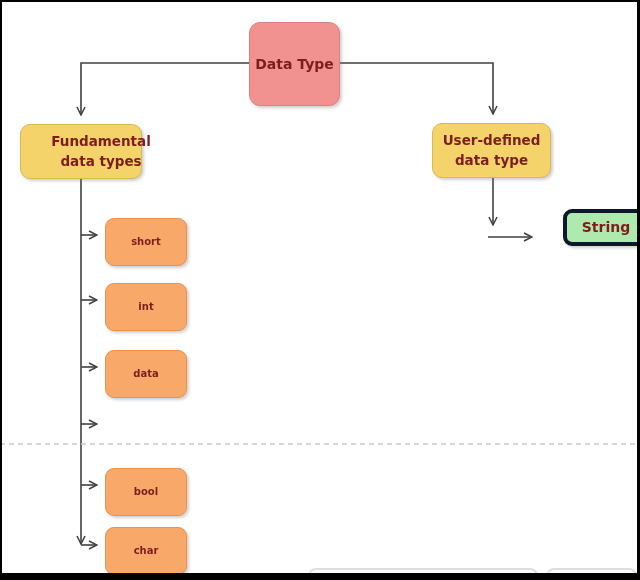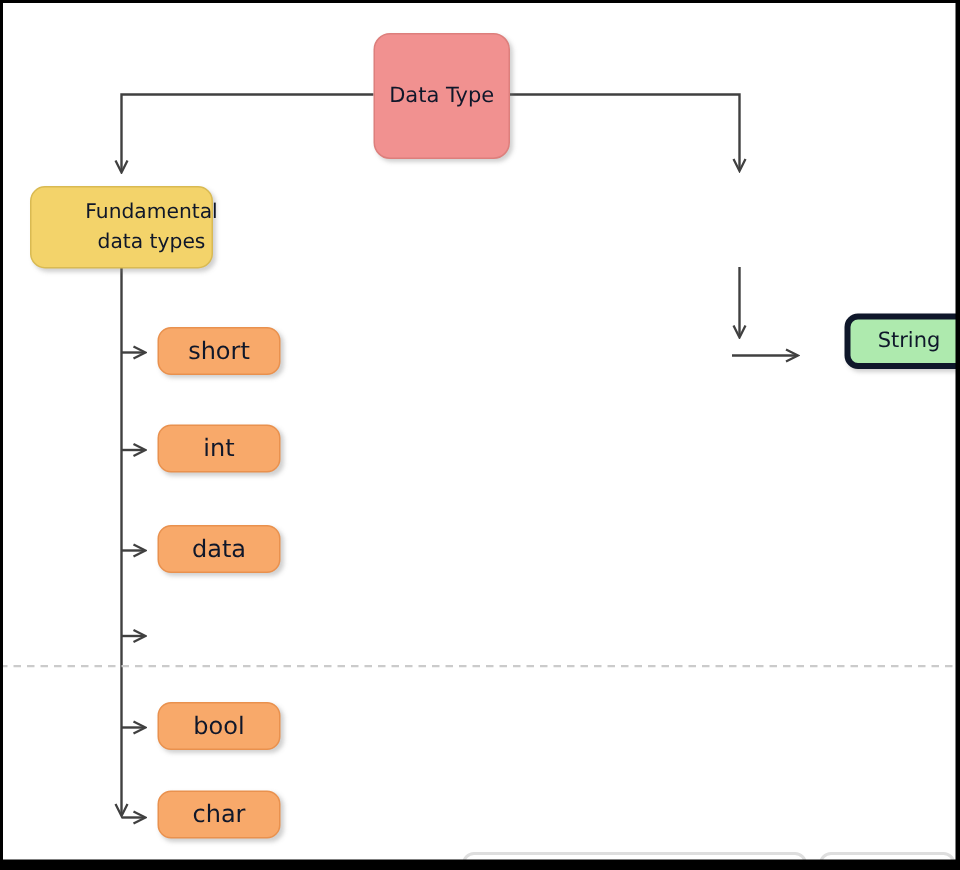--- a/index.html
+++ b/index.html
@@ -13,37 +13,37 @@
   .frame-left{left:0;top:0;width:2px;height:580px;}
   .frame-right{right:0;top:0;width:3px;height:580px;}
   .frame-bottom{left:0;bottom:0;width:640px;height:7px;}
 
   
   #connectors{position:absolute;left:0;top:0;z-index:2;}
 
   
   .node{
     position:absolute;display:flex;align-items:center;justify-content:center;
-    text-align:center;font-weight:normal;color:#0f172a;z-index:3;
+    text-align:center;font-weight:bold;color:#7f1d1d;z-index:3;
     border-radius:9px;box-shadow:2px 2px 3px rgba(120,120,120,0.35);
     line-height:1.45;box-sizing:border-box;padding:2px 4px;
   }
   .node-root{
     left:249px;top:22px;width:91px;height:84px;
     background:#f19190;border:1px solid #dd7f7c;border-radius:11px;font-size:14px;
   }
   .node-branch{
     width:122px;height:55px;background:#f3d36a;border:1px solid #d9ba52;
     border-radius:10px;font-size:13.5px;
   }
   .node-branch-left{left:20px;top:124px;padding-left:44px;}
   .node-branch-right{left:432px;top:123px;width:119px;}
   .node-child{
-    left:105px;width:82px;height:32px;background:#f8a96a;
-    border:1px solid #e9914e;font-size:16px;
+    left:105px;width:82px;height:48px;background:#f8a96a;
+    border:1px solid #e9914e;font-size:10px;
   }
   .node-string{
     left:543px;top:209px;width:86px;height:37px;
     background:#aeeaae;border:4px solid #0f172a;font-size:14px;margin-left:20px;
   }
 
   
   .cutoff-box{
     position:absolute;top:568px;height:30px;background:#fff;
     border:2px solid #dedede;border-radius:8px;z-index:1;box-sizing:border-box;
@@ -80,20 +80,21 @@
       <path d="M493,178 V224" marker-end="url(#arrow)"></path>
       <path d="M488,237 H531" marker-end="url(#arrow)"></path>
     </g>
     <line x1="0" y1="444" x2="640" y2="444" stroke="#cbcbcb" stroke-width="1.5" stroke-dasharray="5 4"></line>
   </svg>
 
   <div class="node node-root">Data Type</div>
 
   <div class="node node-branch node-branch-left">Fundamental data types</div>
 
+  <div class="node node-branch node-branch-right">User-defined data type</div>
 
   <div class="node node-child" style="top:218px">short</div>
   <div class="node node-child" style="top:283px">int</div>
   <div class="node node-child" style="top:350px">data</div>
   <div class="node node-child" style="top:527px">char</div>
   <div class="node node-child" style="top:468px">bool</div>
 
   <div class="node node-string">String</div>
 
   <div class="cutoff-box cutoff-left"></div>

